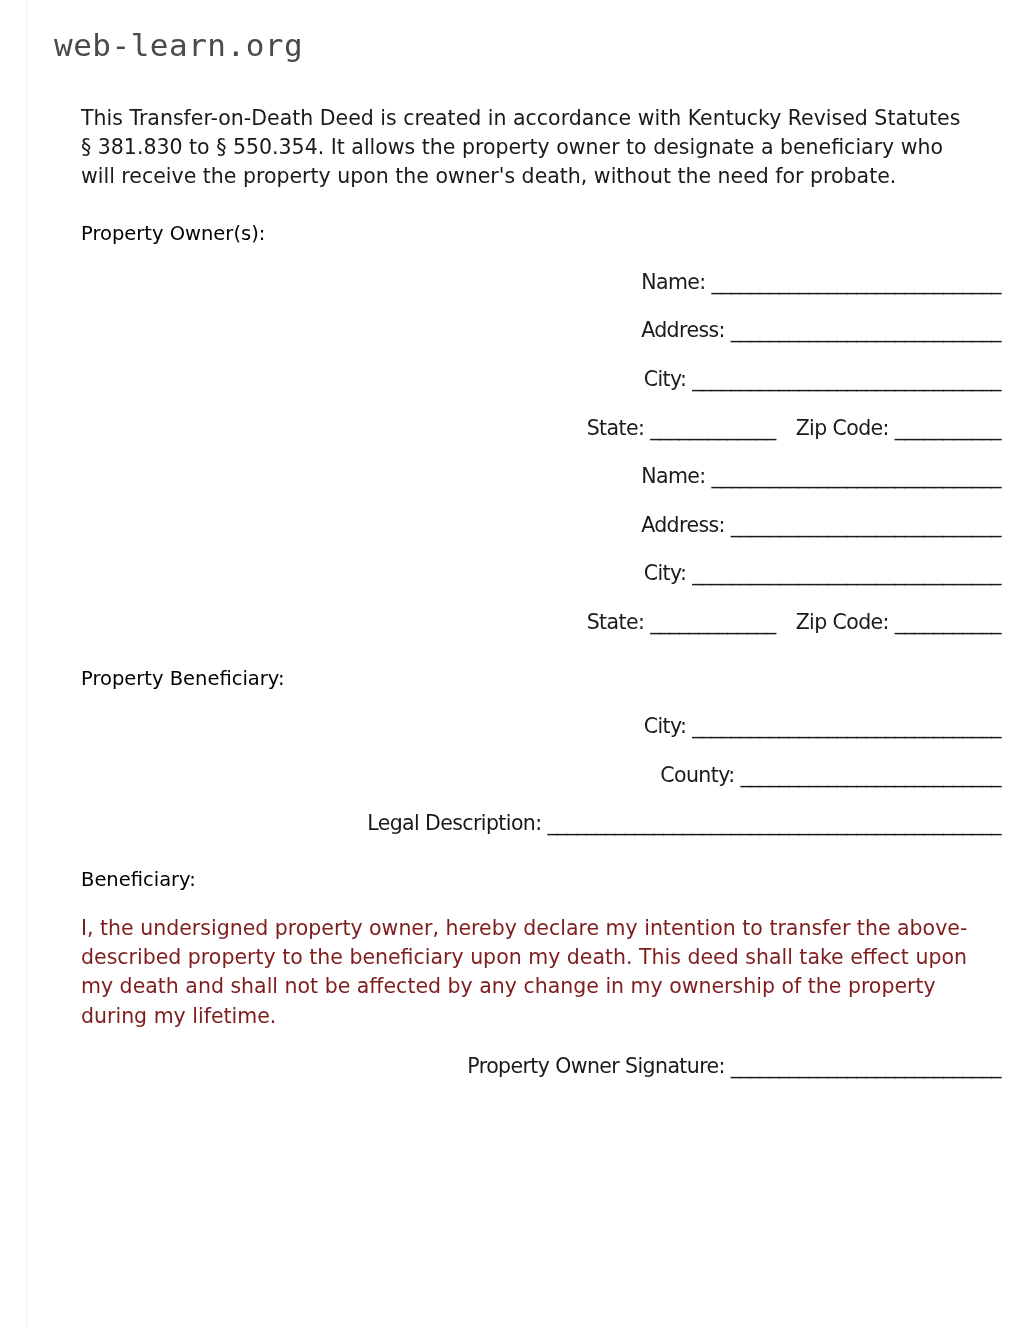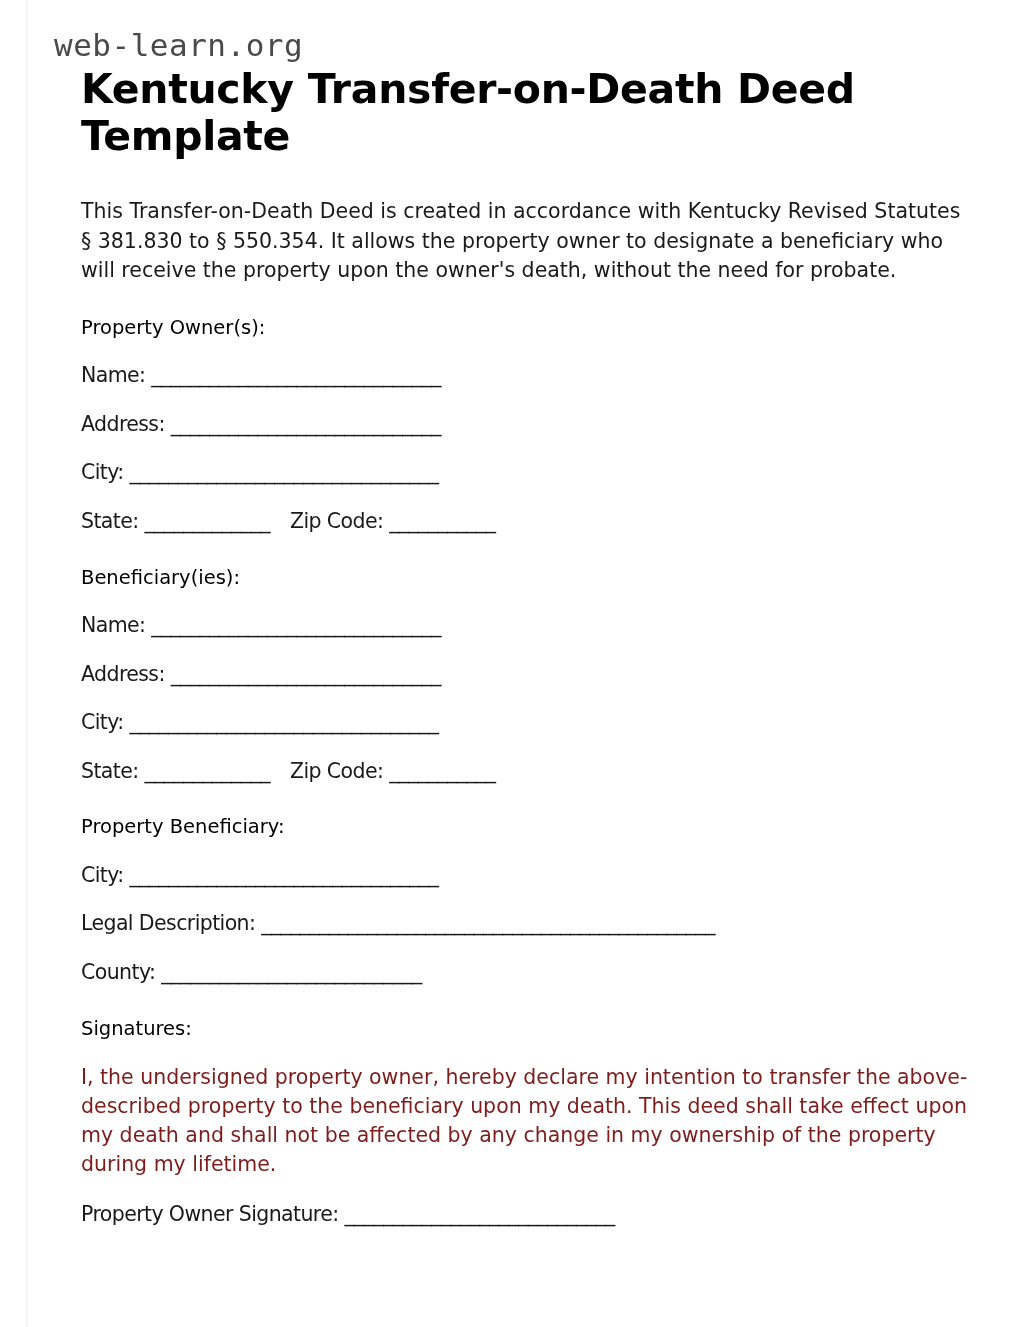--- a/index.html
+++ b/index.html
@@ -79,20 +79,21 @@
     line-height: 1.3;
     color: #000000;
   }
 
   .field {
     margin: 23px 0 0 0;
     font-size: 20.5px;
     line-height: 1.25;
     color: #1a1a1a;
     white-space: nowrap;
+    text-align: right;
   }
   .field .blank {
     letter-spacing: -0.6px;
   }
   .field .gap {
     display: inline-block;
     width: 7px;
   }
 
   p.declaration {
@@ -105,21 +106,20 @@
 </style>
 </head>
 <body>
 
 <div class="page">
 
   <div class="watermark">web-learn.org</div>
 
   <div class="content">
 
-    <h1 class="doc-title">Kentucky Transfer-on-Death Deed Template</h1>
 
     <p class="intro">This Transfer-on-Death Deed is created in accordance with Kentucky Revised Statutes § 381.830 to § 550.354. It allows the property owner to designate a beneficiary who will receive the property upon the owner's death, without the need for probate.</p>
 
     <h2 class="section">Property Owner(s):</h2>
 
     <div class="field">
       <span class="blank">Name: ______________________________</span>
     </div>
 
     <div class="field">
@@ -129,21 +129,20 @@
     <div class="field">
       <span class="blank">City: ________________________________</span>
     </div>
 
     <div class="field">
       <span class="blank">State: _____________</span>
       <span class="gap"></span>
       <span class="blank">Zip Code: ___________</span>
     </div>
 
-    <h2 class="section">Beneficiary(ies):</h2>
 
     <div class="field">
       <span class="blank">Name: ______________________________</span>
     </div>
 
     <div class="field">
       <span class="blank">Address: ____________________________</span>
     </div>
 
     <div class="field">
@@ -157,28 +156,28 @@
     </div>
 
     <h2 class="section">Property Beneficiary:</h2>
 
 
     <div class="field">
       <span class="blank">City: ________________________________</span>
     </div>
 
     <div class="field">
+      <span class="blank">County: ___________________________</span>
+    </div>
+
+    <div class="field">
       <span class="blank">Legal Description: _______________________________________________</span>
     </div>
 
-    <div class="field">
-      <span class="blank">County: ___________________________</span>
-    </div>
-
-    <h2 class="section">Signatures:</h2>
+    <h2 class="section">Beneficiary:</h2>
 
     <p class="declaration">I, the undersigned property owner, hereby declare my intention to transfer the above-described property to the beneficiary upon my death. This deed shall take effect upon my death and shall not be affected by any change in my ownership of the property during my lifetime.</p>
 
 
     <div class="field">
       <span class="blank">Property Owner Signature: ____________________________</span>
     </div>
 
   </div>
 </div>

